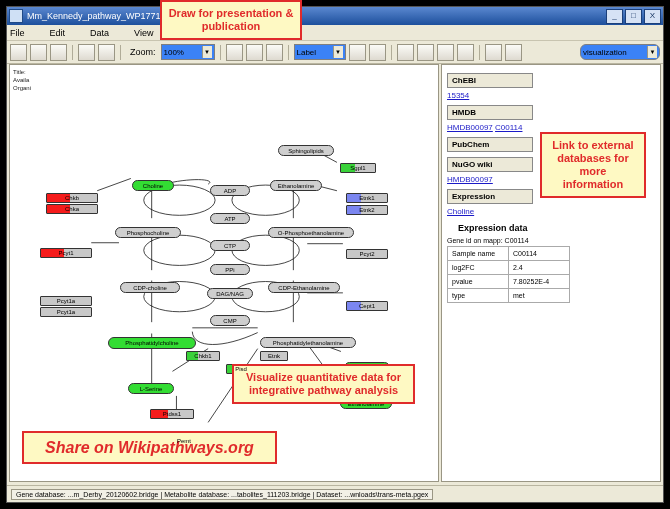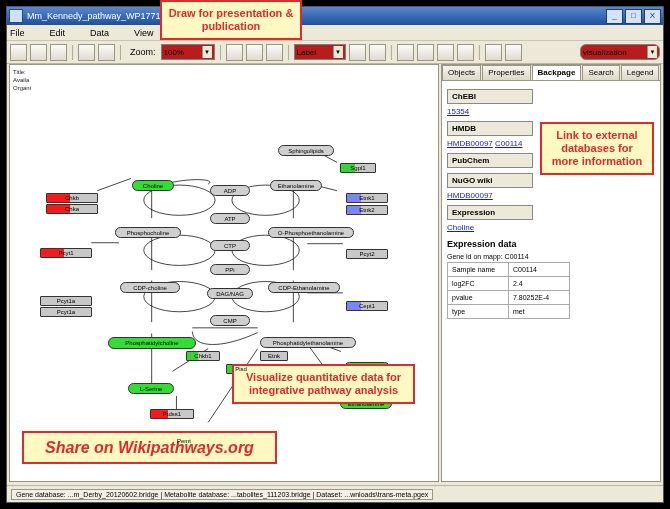--- a/index.html
+++ b/index.html
@@ -14,21 +14,21 @@
   .tbbtn{width:15px;height:13px;background:#d6e2f5;border:1px solid #1b3f7a;font-size:8px;line-height:12px;text-align:center;color:#12315f;}
 
   
   .menubar{height:15px;background:#ece9d8;border-bottom:1px solid #c8c4b0;display:flex;align-items:center;padding-left:3px;gap:25px;font-size:9px;color:#000;}
 
   
   .toolbar{height:22px;background:#ece9d8;display:flex;align-items:center;padding:0 3px;gap:3px;border-bottom:1px solid #b9b5a0;}
   .tbtn{width:15px;height:15px;border:1px solid #9a9684;background:linear-gradient(#fbfbf7,#dedad0);}
   .tsep{width:1px;height:15px;background:#b0ac98;margin:0 2px;}
   .zoomlab{font-size:9px;margin:0 2px 0 4px;}
-  .combo{height:14px;border:1px solid #7f7f7f;background:#b91c1c;font-size:8px;display:flex;align-items:center;padding:0 2px;}
+  .combo{height:14px;border:1px solid #7f7f7f;background:#3b82f6;font-size:8px;display:flex;align-items:center;padding:0 2px;}
   .combo .arrow{margin-left:auto;width:9px;height:12px;background:#ece9d8;border-left:1px solid #9a9684;display:flex;align-items:center;justify-content:center;font-size:6px;}
   .label-combo{width:46px;}
   .zoom-combo{width:48px;}
   .vis-combo{width:74px;border-radius:6px;}
   .spacer{flex:1;}
 
   
   .main{position:absolute;left:0;top:55px;right:0;bottom:18px;display:flex;}
   .canvas{position:relative;flex:1;background:#fff;border:1px solid #9a9684;margin:2px;overflow:hidden;}
   .sidepanel{width:218px;margin:2px 2px 2px 0;background:#ece9d8;border:1px solid #9a9684;display:flex;flex-direction:column;}
@@ -42,36 +42,36 @@
   svg.edges{position:absolute;left:0;top:0;width:100%;height:100%;pointer-events:none;}
 
   
   .tabrow{display:flex;height:15px;background:#ece9d8;border-bottom:1px solid #9a9684;font-size:8px;}
   .tab{padding:2px 5px;border:1px solid #9a9684;border-bottom:none;background:linear-gradient(#f6f4ea,#ddd9c8);margin-right:1px;}
   .tab.active{background:#fff;font-weight:bold;}
   .panelbody{flex:1;background:#fff;overflow:hidden;padding:3px 5px;font-size:8px;position:relative;}
   .sec{border:1px solid #888;background:#ece9d8;font-weight:bold;font-size:8px;padding:2px 4px;width:76px;margin:5px 0 3px 0;}
   .link{color:#1a19c7;text-decoration:underline;font-size:8px;}
   .plain{font-size:8px;color:#000;}
-  .exp{font-weight:bold;font-size:9px;margin:7px 0 4px 0;}
+  .exp{font-weight:bold;font-size:9px;margin:7px 0 4px 11px;}
   .geneid{font-size:7px;margin-bottom:2px;}
   table.dt{border-collapse:collapse;font-size:7px;}
   table.dt td{border:1px solid #aaa;padding:1px 4px;height:11px;}
   table.dt td.k{width:52px;background:#fff;}
   table.dt td.v{width:52px;background:#fff;}
 
   
   .status{position:absolute;left:0;right:0;bottom:0;height:16px;background:#ece9d8;border-top:1px solid #b9b5a0;display:flex;align-items:center;font-size:7px;padding-left:4px;}
   .statusbox{border:1px solid #9a9684;padding:1px 4px;background:#f2f0e6;}
 
   
   .callout{position:absolute;background:#fef9c3;border:2px solid #e02b2b;color:#e02b2b;font-weight:bold;text-align:center;font-size:11px;line-height:13px;padding:5px 6px;box-sizing:border-box;}
   .c-draw{left:160px;top:0;width:142px;}
   .c-plugins{left:25px;top:68px;width:150px;}
-  .c-link{left:540px;top:122px;width:114px;}
+  .c-link{left:540px;top:132px;width:106px;}
   .c-vis{left:228px;top:354px;width:183px;}
   .c-share{left:18px;top:418px;width:300px;font-size:16px;font-style:italic;color:#e02b2b;padding:8px 6px;}
 </style>
 </head>
 <body>
 
 <div class="app">
 
   <div class="titlebar">
     <span class="tbicon"></span>
@@ -251,27 +251,20 @@
         <span style="position:absolute;right:0;top:0;bottom:0;width:45%;background:#3ad23a;"></span>
         <span style="position:relative;z-index:2;font-size:6px;">Pemt</span>
       </div>
       <div style="position:absolute;left:138px;top:366px;width:72px;height:20px;border:1px dashed #c90;pointer-events:none;"></div>
 
       <div class="callout c-vis" style="left:222px;top:299px;width:183px;">Visualize quantitative data  for integrative pathway analysis</div>
       <div class="callout c-share" style="left:12px;top:366px;width:255px;">Share on Wikipathways.org</div>
     </div>
 
     <div class="sidepanel">
-      <div class="tabrow">
-        <span class="tab">Objects</span>
-        <span class="tab">Properties</span>
-        <span class="tab active">Backpage</span>
-        <span class="tab">Search</span>
-        <span class="tab">Legend</span>
-      </div>
       <div class="panelbody">
         <div class="sec">ChEBI</div>
         <a class="link" href="#">15354</a>
 
         <div class="sec">HMDB</div>
         <a class="link" href="#">HMDB00097</a>
 
         <a class="link" href="#">C00114</a>
 
         <div class="sec">PubChem</div>

